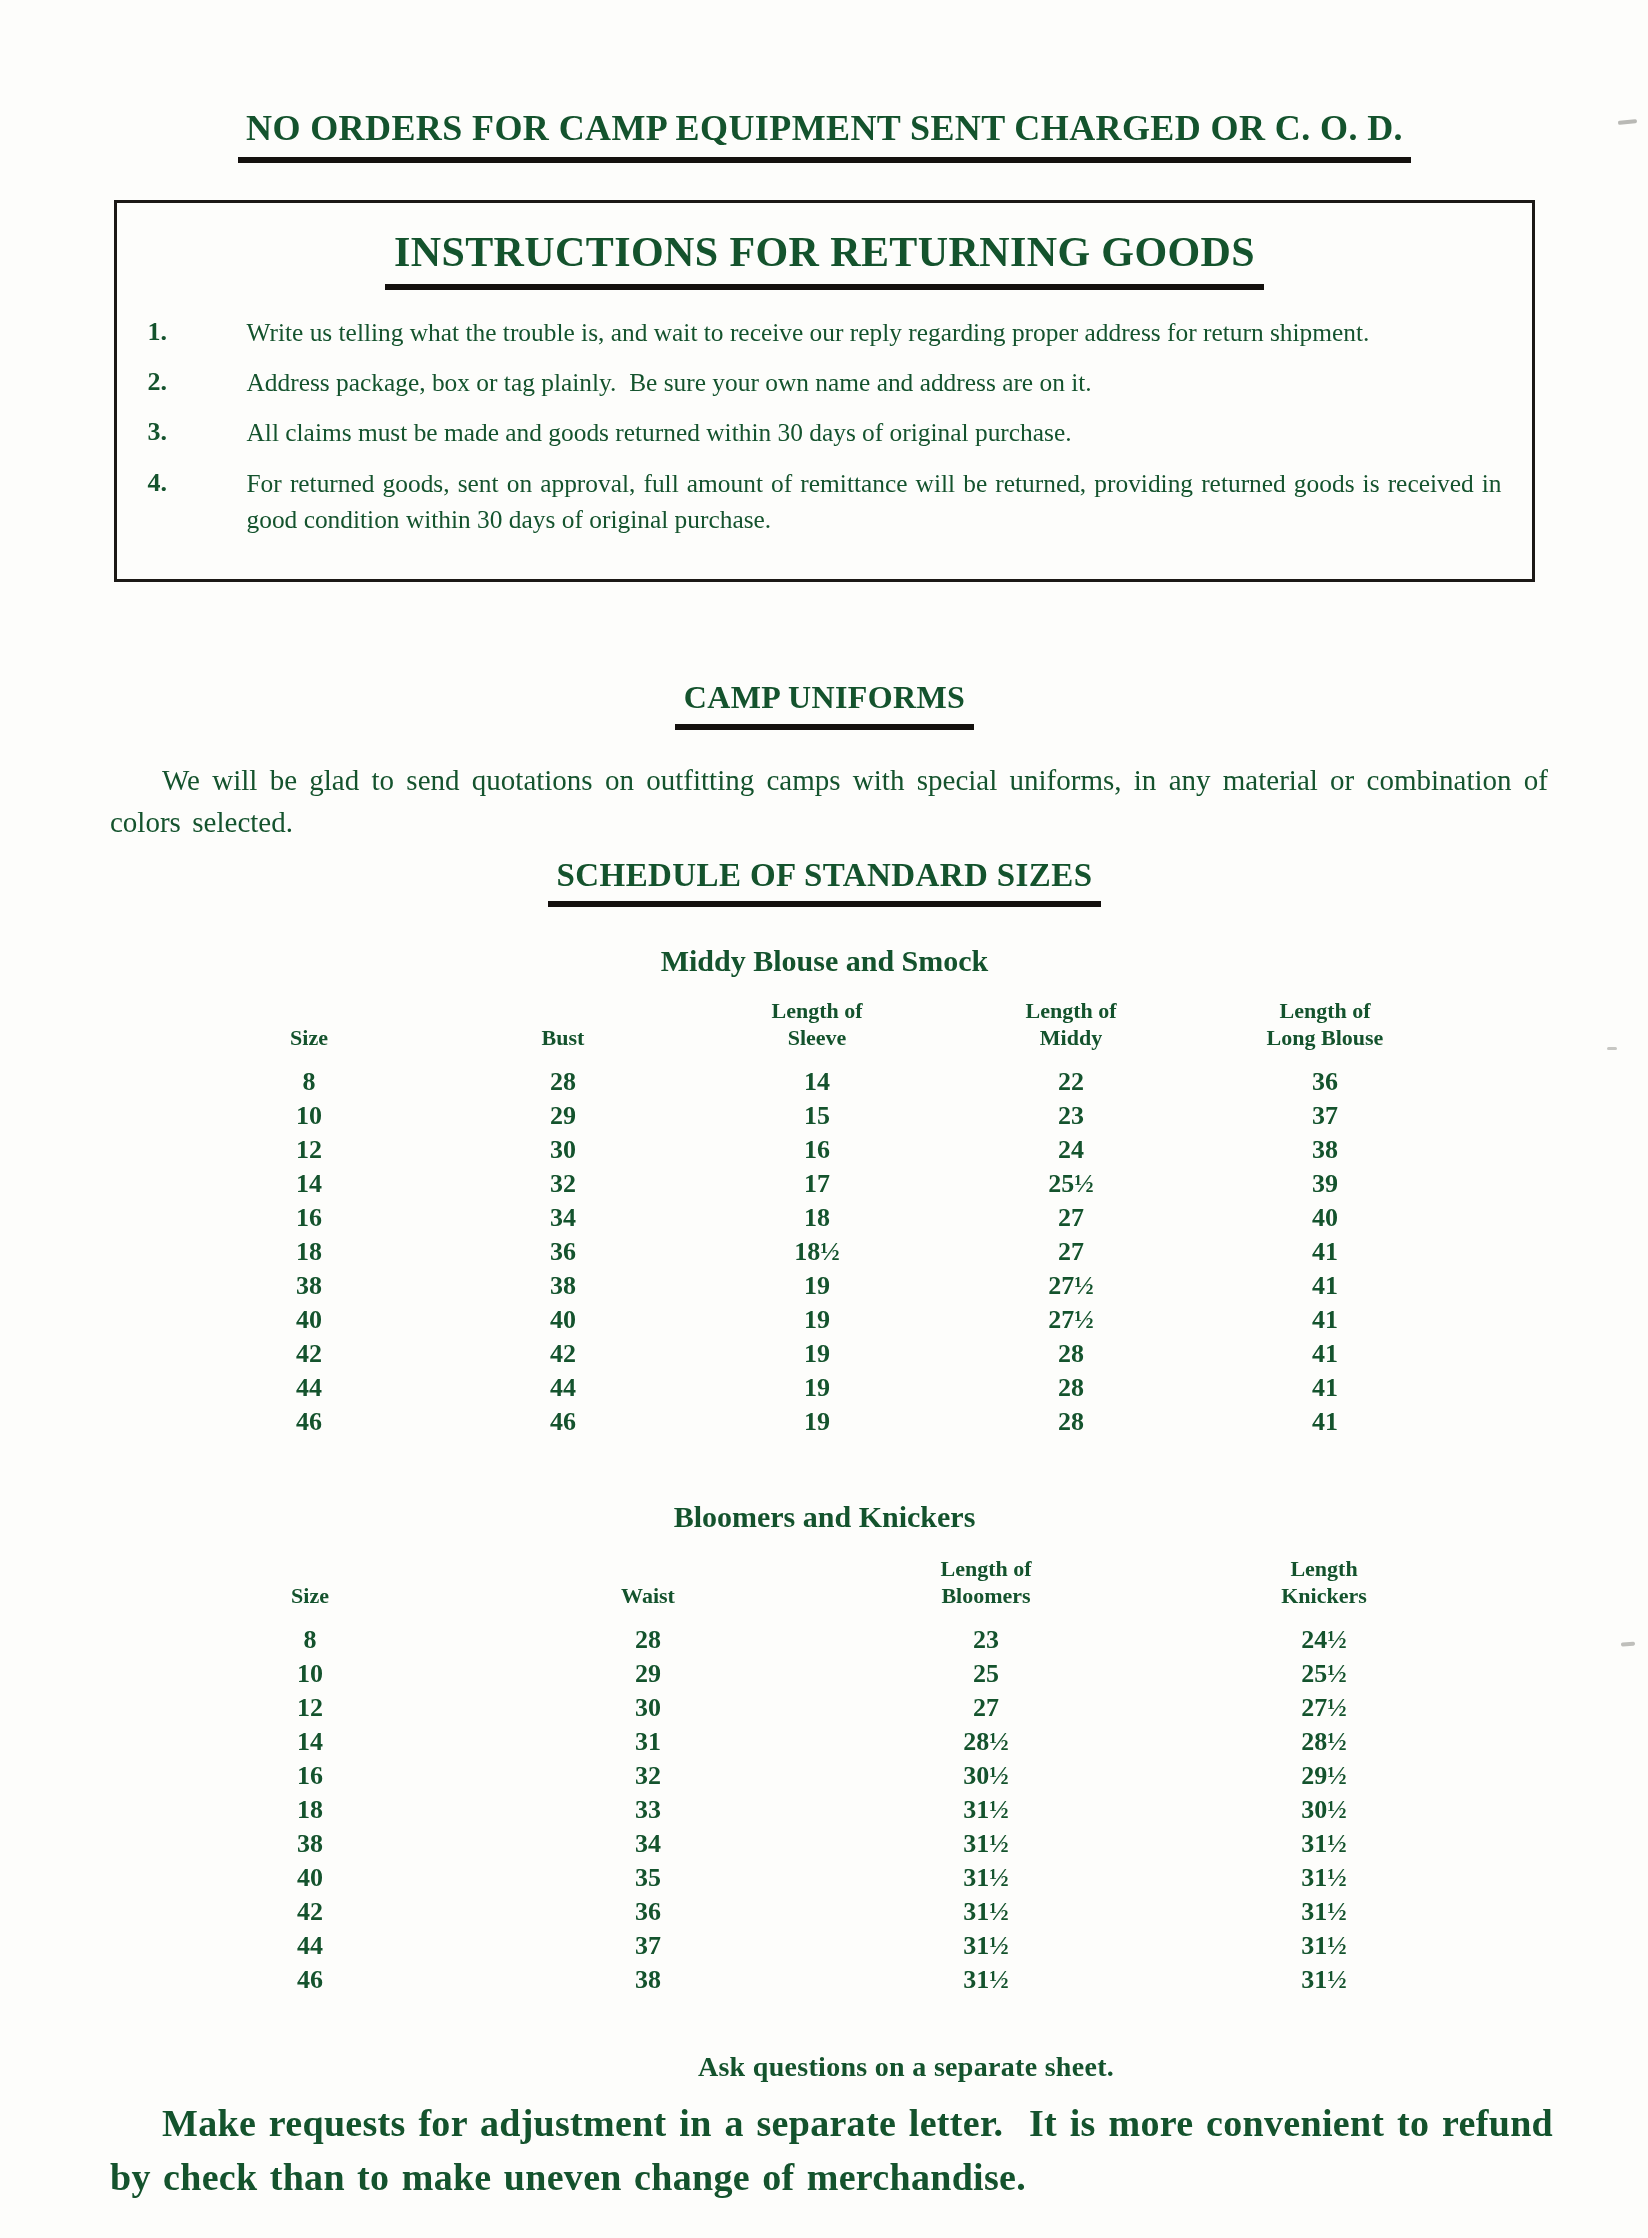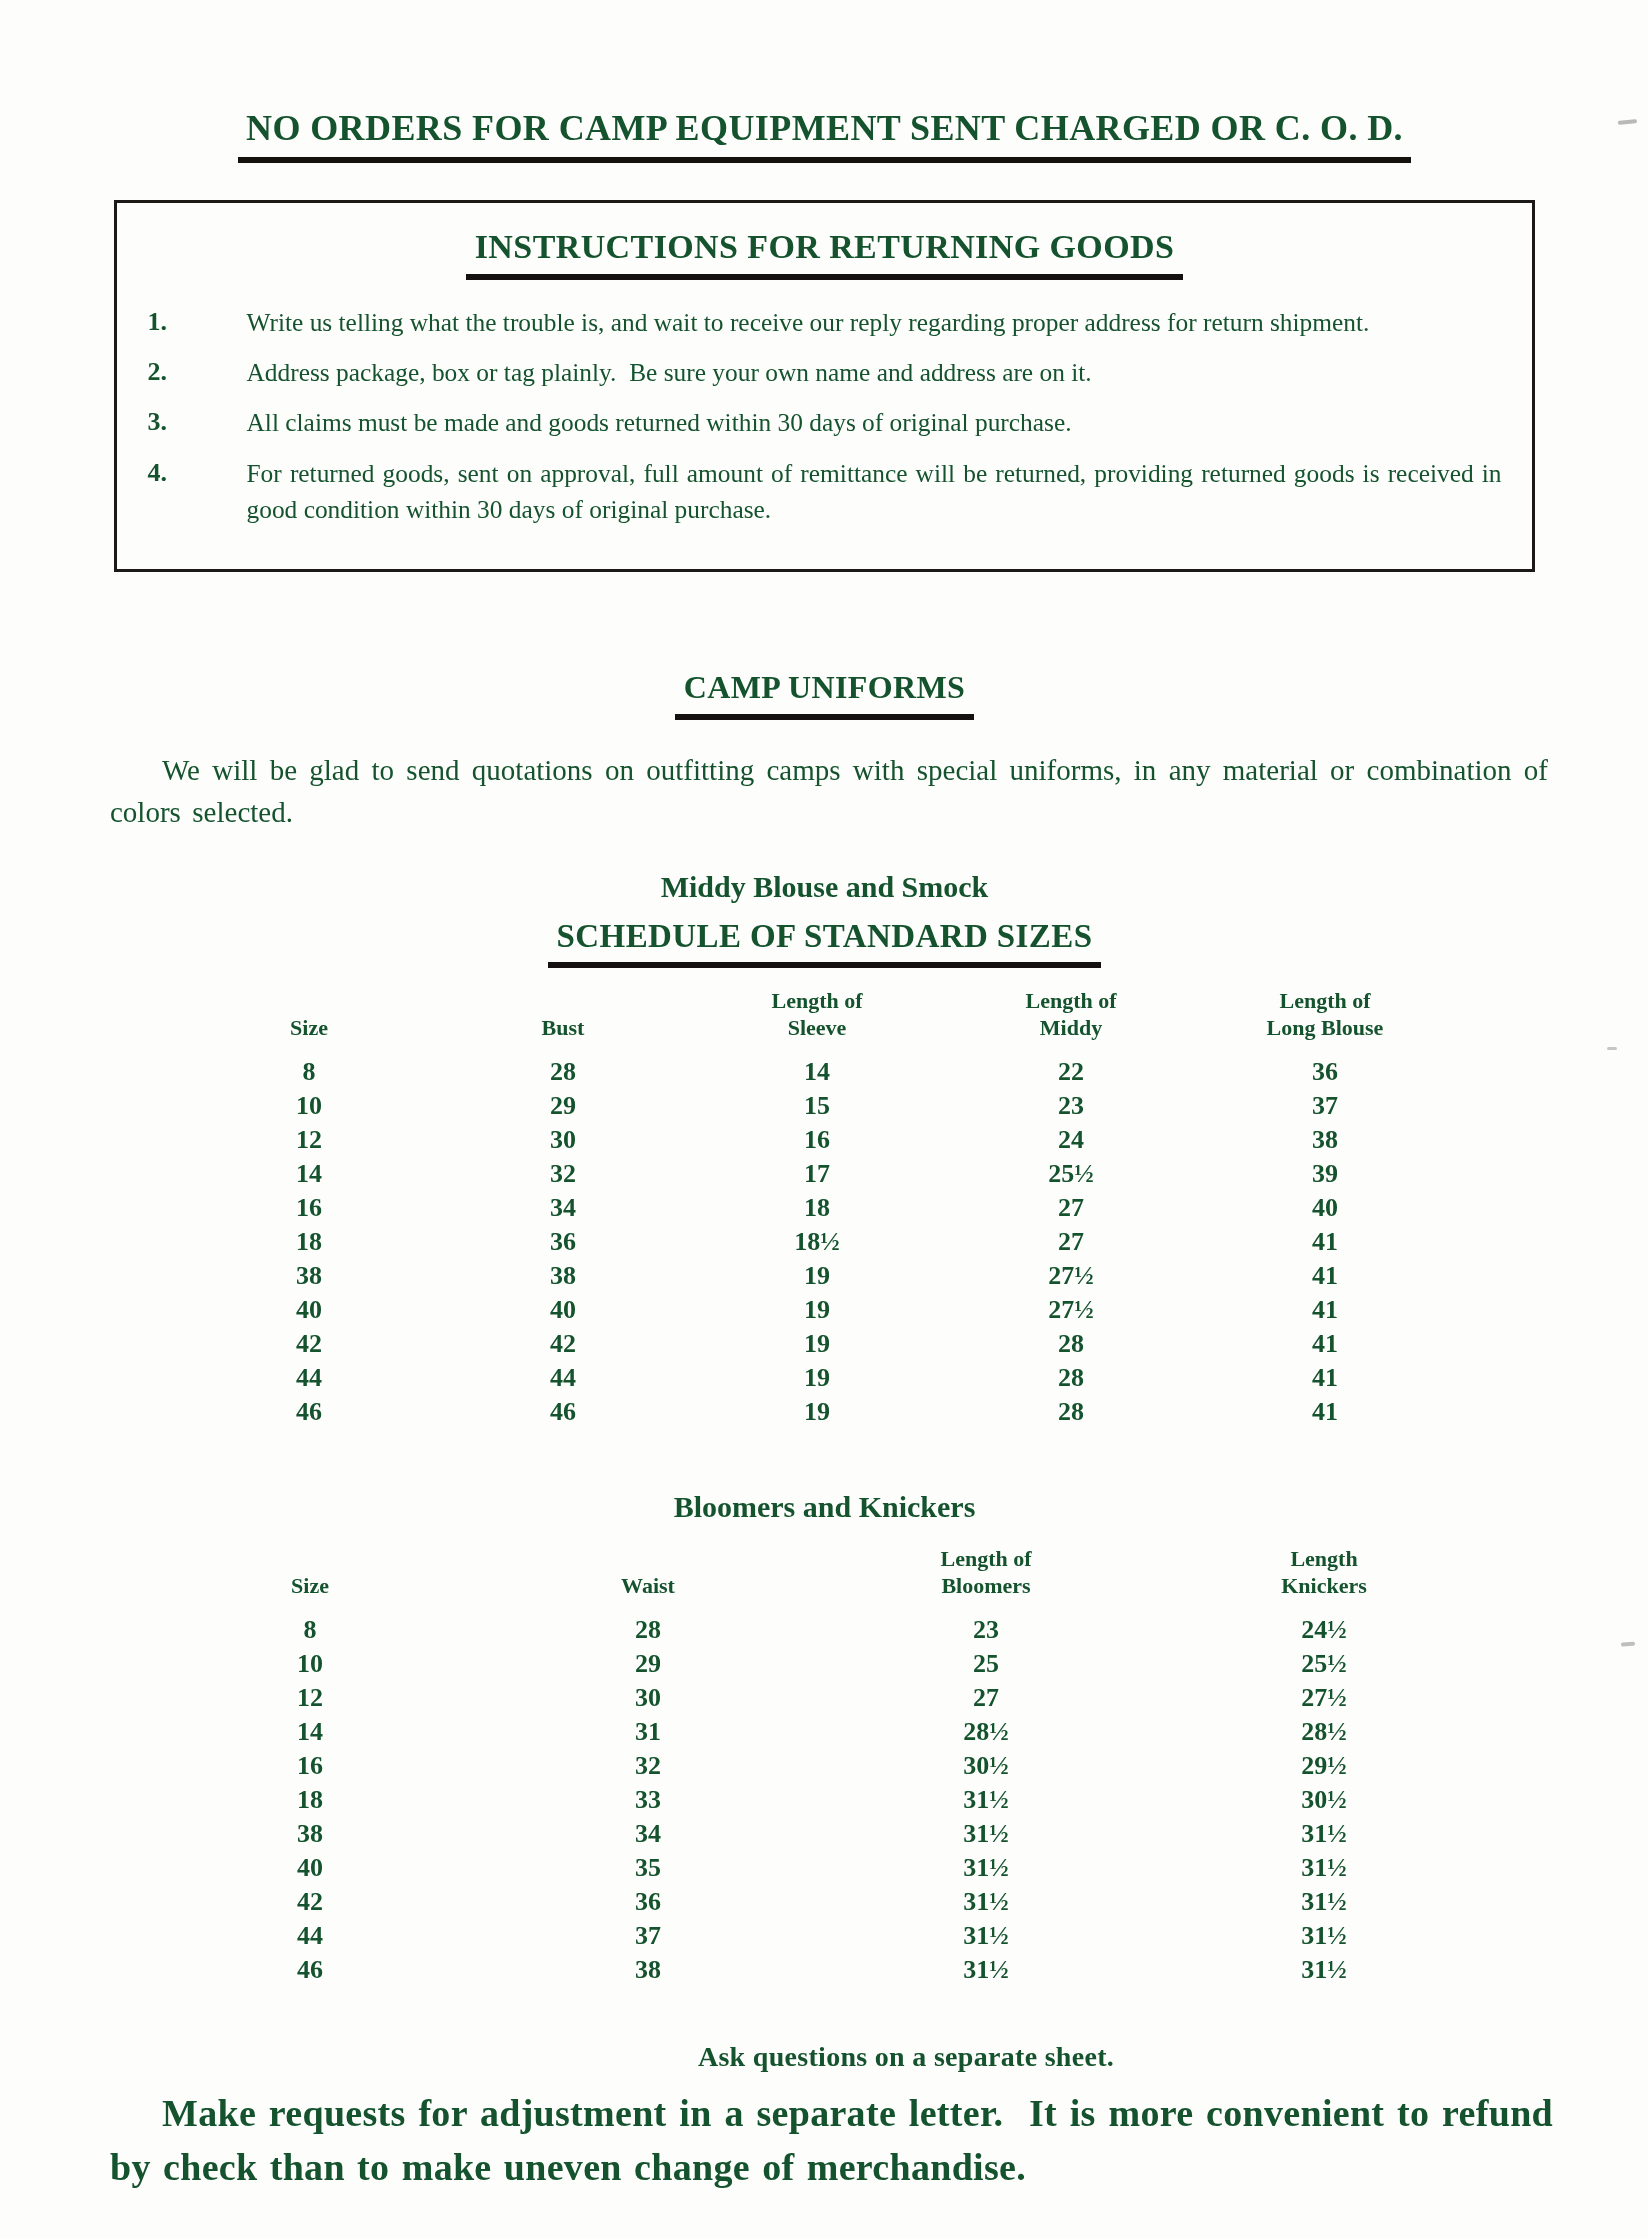--- a/index.html
+++ b/index.html
@@ -25,21 +25,21 @@
   .top-notice-wrap{padding-top:107px;}
   .top-notice{font-size:36px;}
 
   .returns-box{
     box-sizing:border-box;
     margin:37px 0 0 114px;
     width:1421px;
     border:3.4px solid #1c1916;
     padding:25.4px 30.5px 29px 30.5px;
   }
-  .returns-title{font-size:34px;border-bottom-width:6px;}
+  .returns-title{font-size:42px;border-bottom-width:6px;}
   .items{margin-top:24px;}
   .item{display:flex;margin-bottom:13.5px;font-size:25.4px;line-height:1.42;}
   .item .num{flex:0 0 51px;font-weight:bold;font-size:26px;}
   .item .txt{flex:1 1 auto;text-align:justify;white-space:pre-wrap;margin-left:48px;}
 
   .camp-heading-wrap{margin-top:49px;}
   .camp-heading{font-size:32px;border-bottom-width:6px;margin-top:48px;}
   .para{
     margin:29px 101px 0 110px;
     width:1438px;
@@ -126,26 +126,26 @@
       </div>
     </div>
   </section>
 
   <div class="center camp-heading-wrap">
     <h2 class="rule camp-heading">CAMP UNIFORMS</h2>
   </div>
 
   <p class="para">We will be glad to send quotations on outfitting camps with special uniforms, in any material or combination of colors selected.</p>
 
+  <div class="center schedule-heading-wrap">
+    <h2 class="rule schedule-heading">SCHEDULE OF STANDARD SIZES</h2>
+  </div>
+
   <div class="center middy-title-wrap">
     <h3 class="tbl-title">Middy Blouse and Smock</h3>
-  </div>
-
-  <div class="center schedule-heading-wrap">
-    <h2 class="rule schedule-heading">SCHEDULE OF STANDARD SIZES</h2>
   </div>
 
   <div class="tbl middy">
     <div class="thead">
         <div class="th">Size</div>
         <div class="th">Bust</div>
         <div class="th">Length of
 Sleeve</div>
         <div class="th">Length of
 Middy</div>

